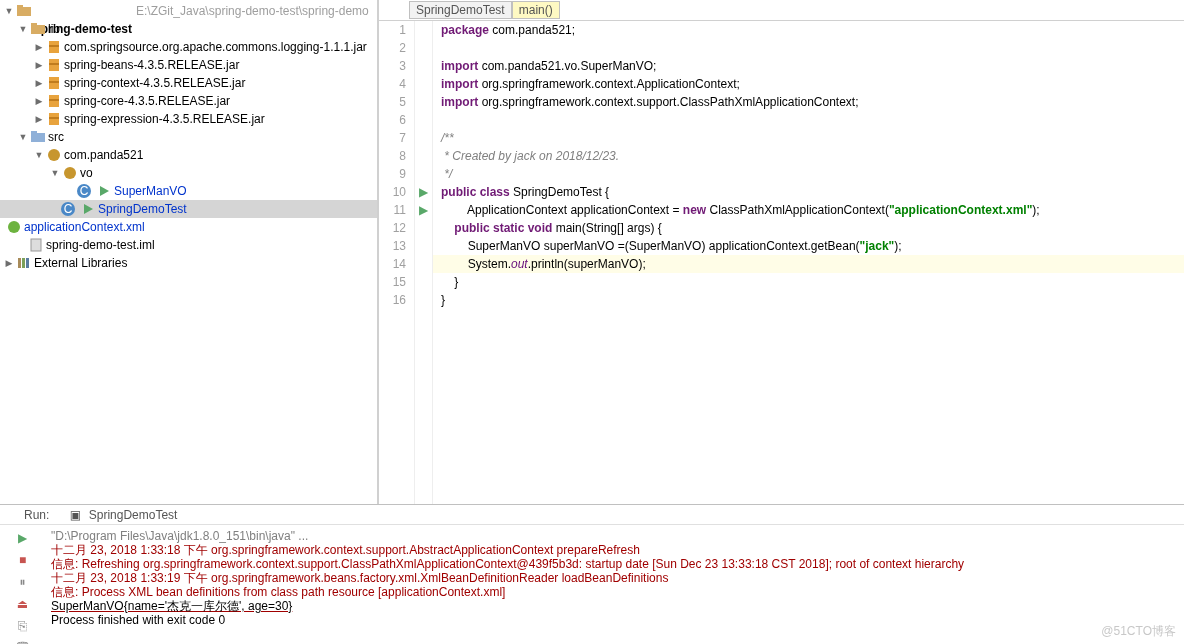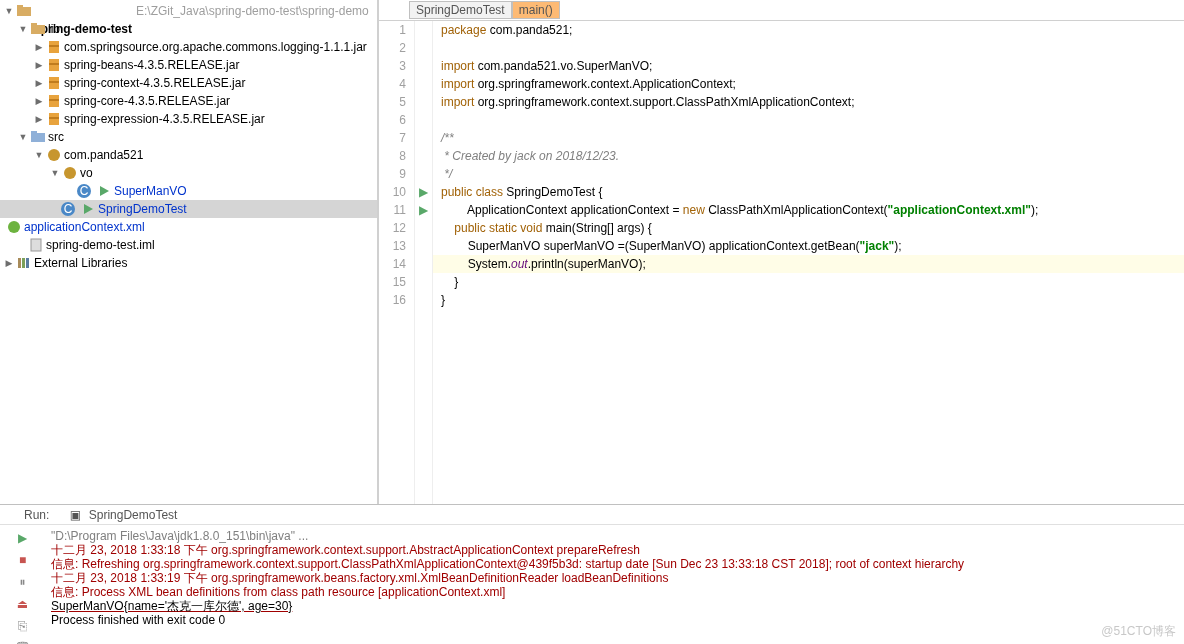--- a/index.html
+++ b/index.html
@@ -10,30 +10,30 @@
 .tree-row.selected { background:#d5d5d5; }
 .caret { width:10px; display:inline-flex; justify-content:center; color:#6e6e6e; font-size:9px; }
 .icon { width:16px; height:16px; display:inline-flex; align-items:center; justify-content:center; margin:0 2px; }
 .node-label { color:#000; }
 .node-label.bold { font-weight:bold;margin-top:36px; }
 .node-extra { color:#9e9e9e; margin-left:4px; }
 .node-vcs { color:#0033cc; }
 .editor-side { flex:1; display:flex; flex-direction:column; min-width:0; border-left:1px solid #d0d0d0; }
 .nav-bar { height:21px; border-bottom:1px solid #d0d0d0; display:flex; align-items:center; padding-left:30px; gap:0; }
 .crumb { border:1px solid #c0c0c0; background:#f2f2f2; padding:1px 6px; height:18px; display:flex; align-items:center; color:#555; }
-.crumb.active { background:#fdba74; }
+.crumb.active { background:#fef9c3; }
 .code-area { flex:1; display:flex; font-family:"Courier New",monospace; font-size:13px; overflow:auto; }
 .gutter { width:36px; text-align:right; color:#a0a0a0; padding-right:8px; background:#fff; border-right:1px solid #eee; }
 .gutter .ln { height:18px; line-height:18px; }
 .run-gut { width:18px; border-right:1px solid #eee; }
 .run-gut .ln { height:18px; display:flex; align-items:center; justify-content:center; }
 .code-lines { flex:1; }
 .code-lines .cl { height:18px; line-height:18px; padding-left:8px; white-space:pre; }
 .cl.hl { background:#fffde7; }
-.kw { color:#a16207; font-weight:normal;margin-top:48px; }
+.kw { color:#701a75; font-weight:bold;margin-top:48px; }
 .str { color:#008000; font-weight:bold; }
 .cmt { color:#808080; font-style:italic; }
 .stat { color:#660e7a; font-style:italic; }
 .bottom-panel { height:140px; border-top:1px solid #c0c0c0; display:flex; flex-direction:column; }
 .tool-tabs { height:20px; display:flex; border-bottom:1px solid #e0e0e0; padding-left:16px; }
 .tool-tab { padding:2px 8px; color:#555; display:flex; align-items:center; }
 .run-body { flex:1; display:flex; }
 .run-tool { width:45px; display:flex; flex-direction:column; align-items:center; padding-top:4px; gap:4px; }
 .run-tool .tbtn { width:18px; height:18px; display:flex; align-items:center; justify-content:center; cursor:pointer; }
 .console { flex:1; font-family:"NSimSun","SimSun","Courier New",monospace; font-size:12px; line-height:14px; padding:4px 6px; overflow:auto; }

